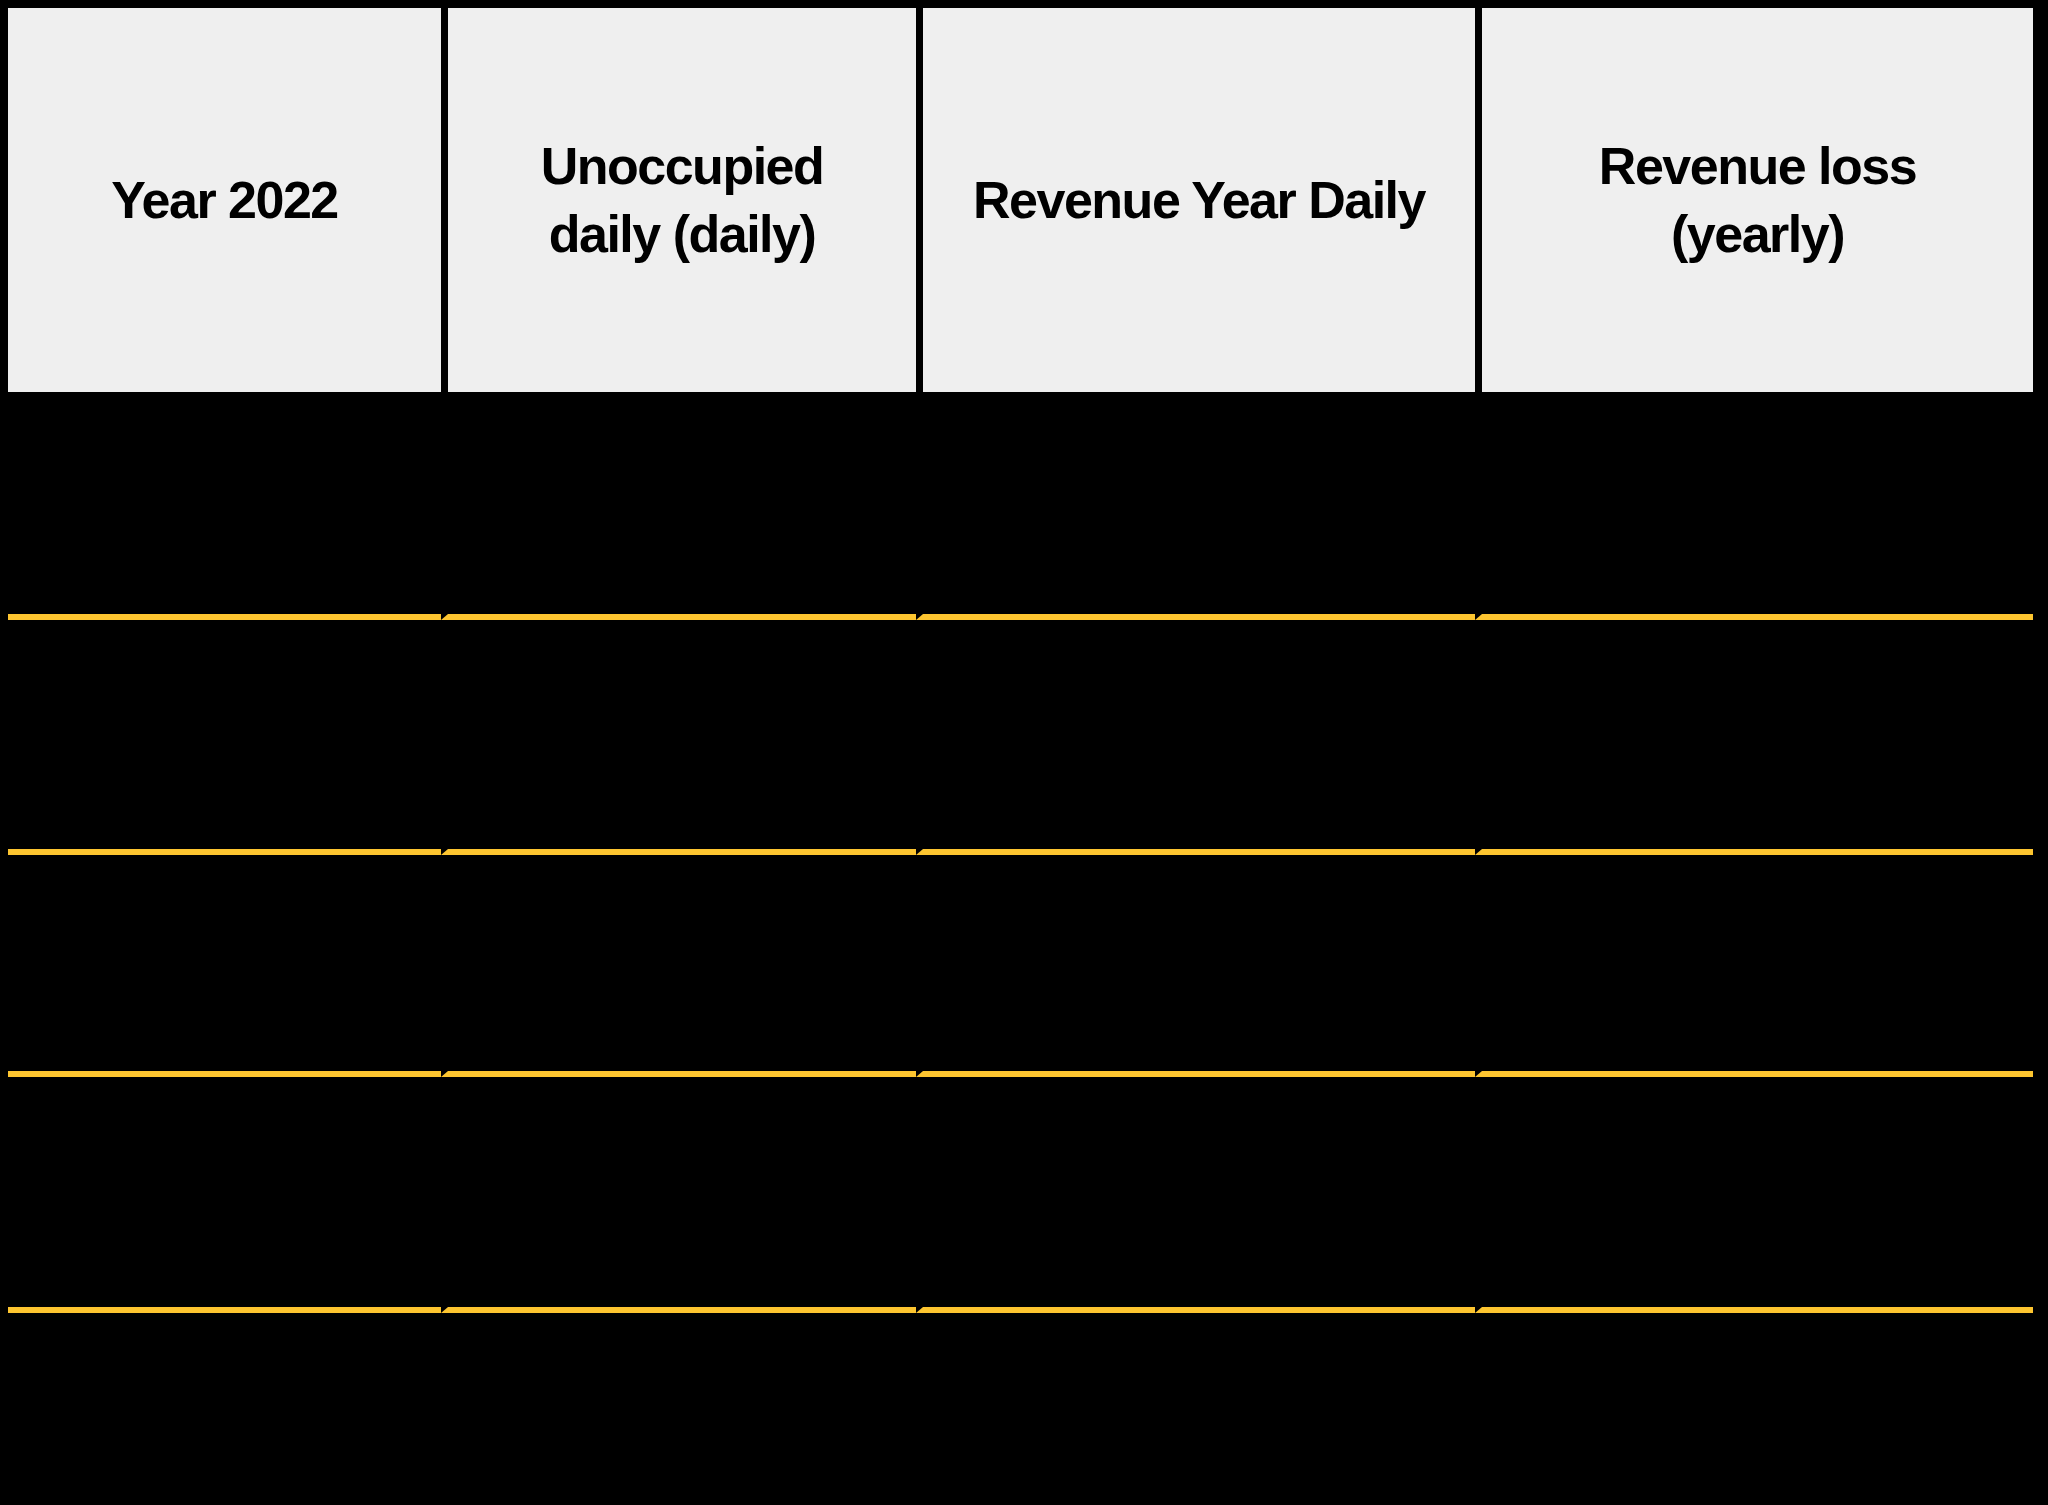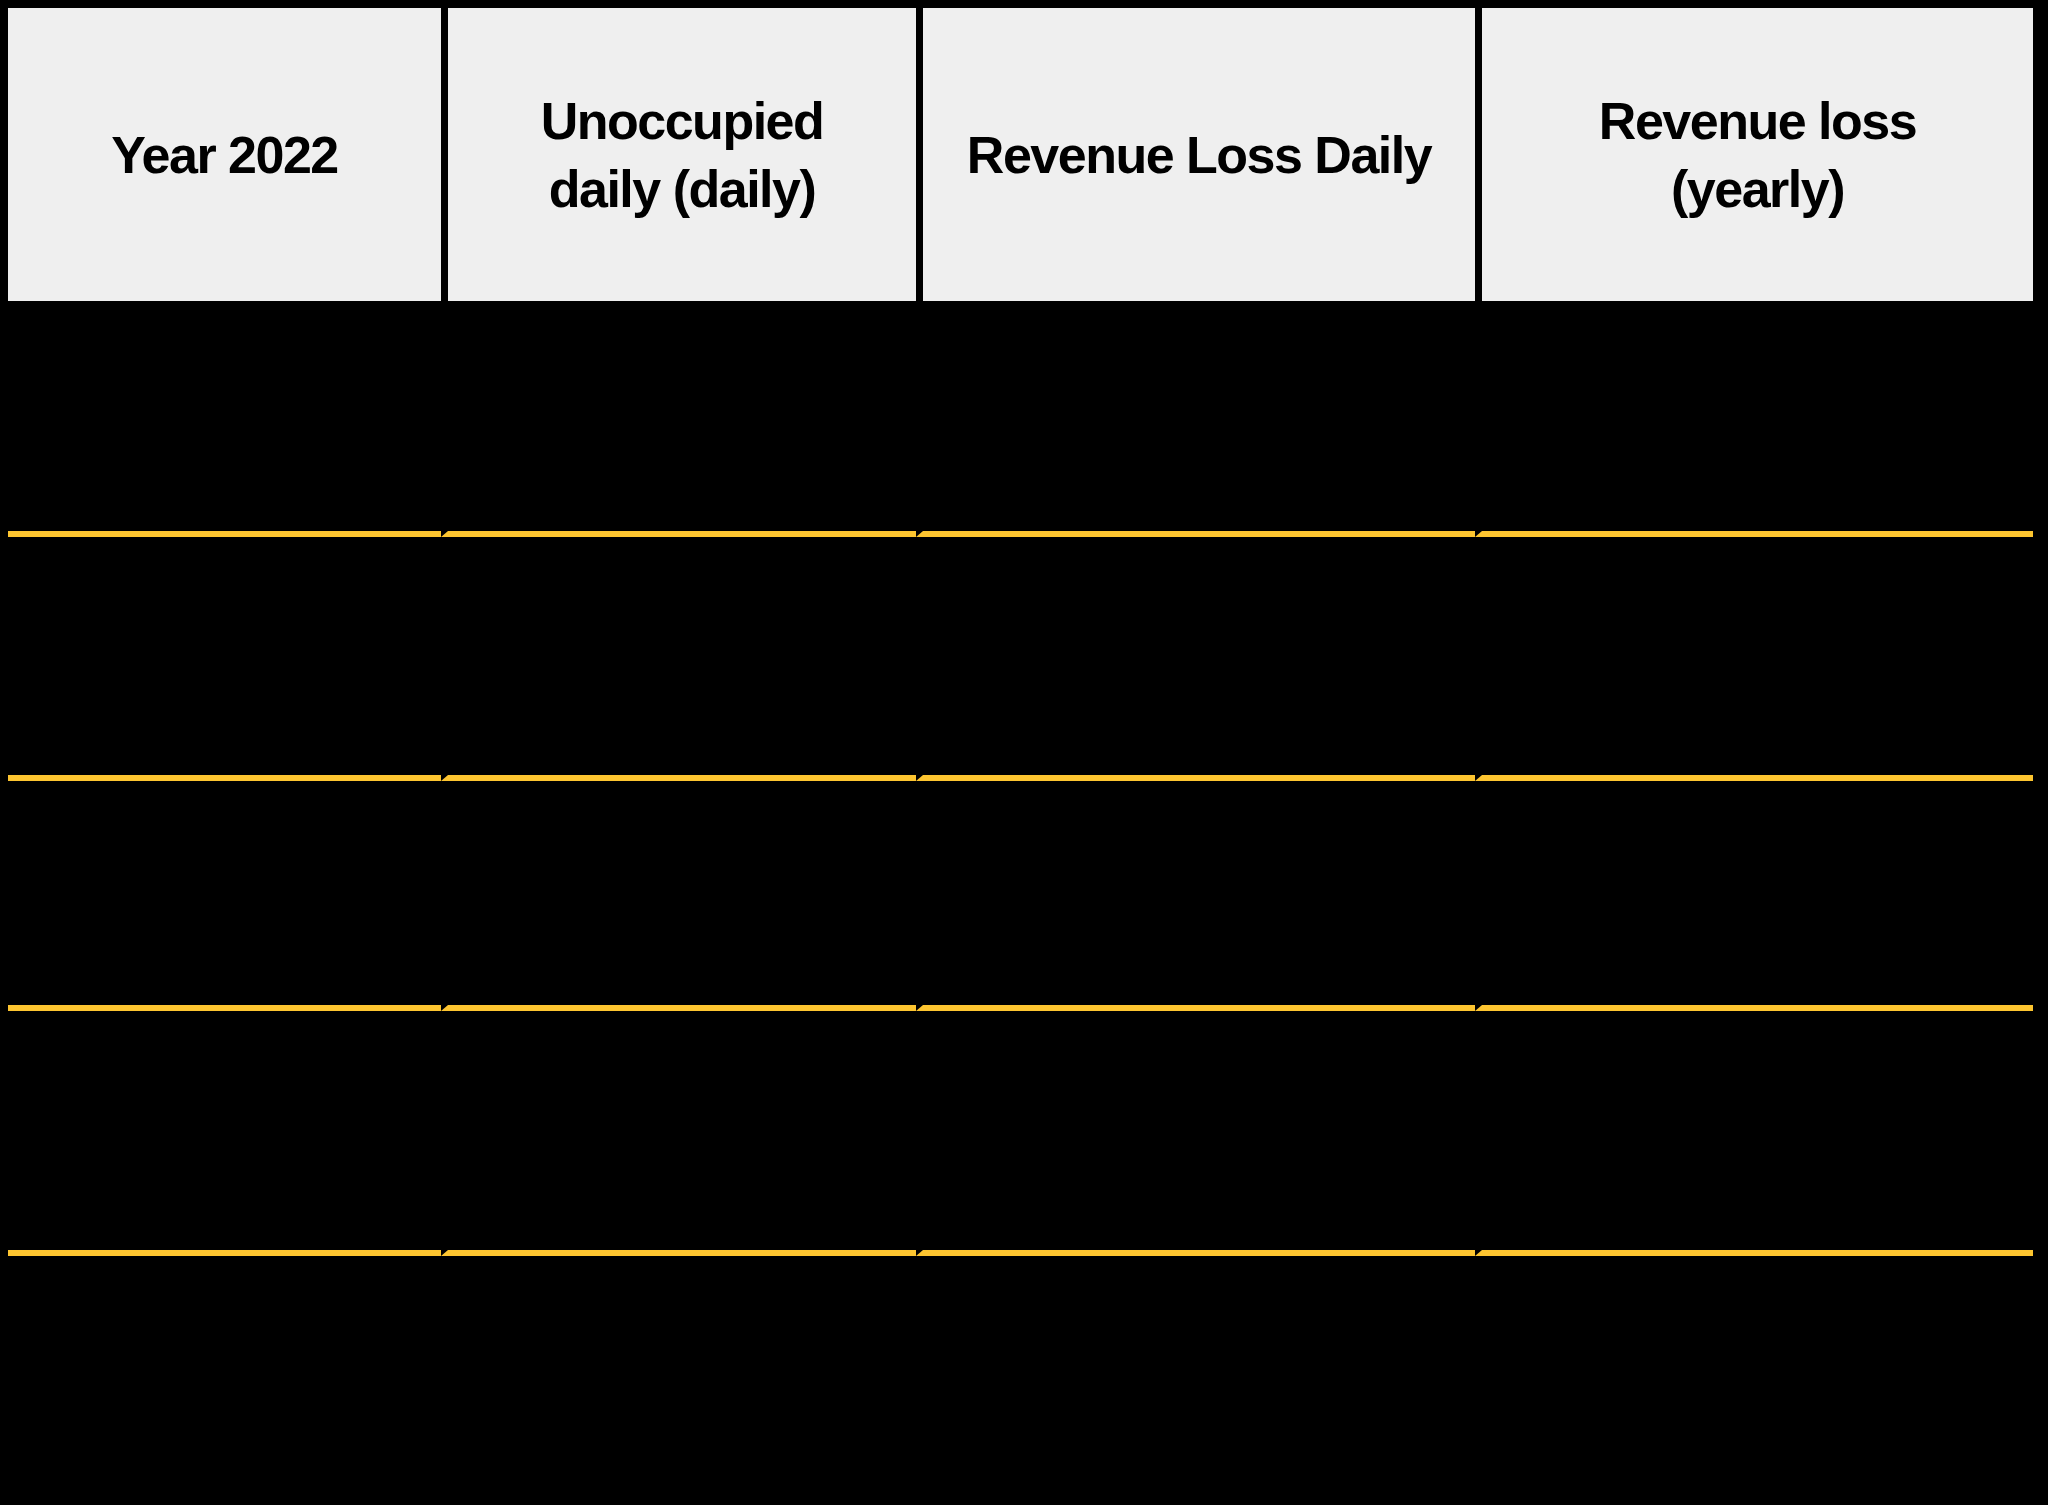--- a/index.html
+++ b/index.html
@@ -25,21 +25,21 @@
     height: 1489px;
     border-collapse: separate;
     border-spacing: 0;
     table-layout: fixed;
   }
   col.c1 { width: 433px; }
   col.c2 { width: 475px; }
   col.c3 { width: 559px; }
   col.c4 { width: 558px; }
 
-  thead tr { height: 293px; }
+  thead tr { height: 384px; }
   thead th {
     background: var(--header-bg, #EFEFEF);
     color: var(--header-fg, #000000);
     font-weight: bold;
     font-size: 52px;
     line-height: 68px;
     letter-spacing: -1.5px;
     text-align: center;
     vertical-align: middle;
     white-space: pre-line;
@@ -74,21 +74,21 @@
       <col class="c1">
         <col class="c2">
         <col class="c3">
         <col class="c4">
     </colgroup>
     <thead>
       <tr>
           <th>Year 2022</th>
           <th>Unoccupied
 daily (daily)</th>
-          <th>Revenue Loss Daily</th>
+          <th>Revenue Year Daily</th>
           <th>Revenue loss
 (yearly)</th>
         </tr>
     </thead>
     <tbody>
         <tr>
           <td></td>
           <td></td>
           <td></td>
           <td></td>

